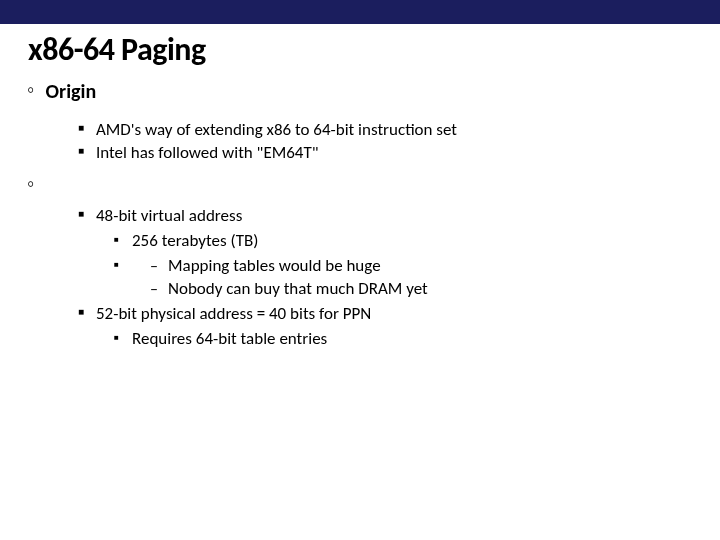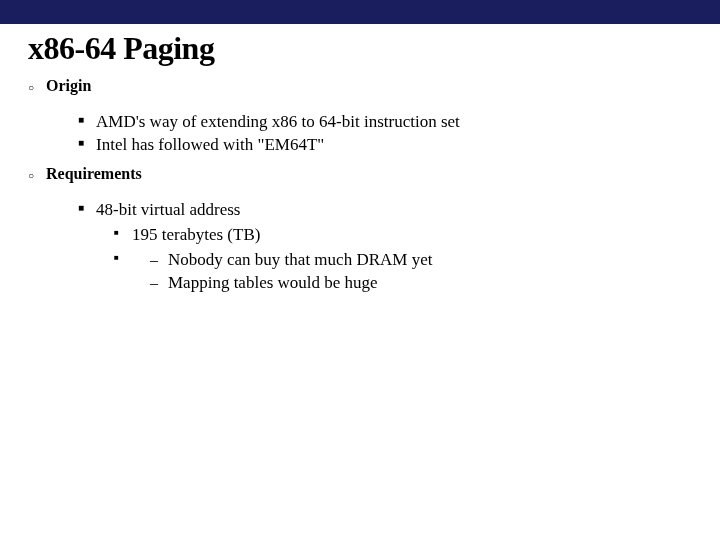--- a/index.html
+++ b/index.html
@@ -12,21 +12,20 @@
     color: #000;
     overflow: hidden;
   }
   .topbar {
     width: 100%;
     height: 24px;
     background: #1b1e5e;
   }
   .slide {
     padding: 6px 28px 0 28px;
-    font-family: Liberation Serif, serif;
   }
   .title {
     font-size: 32px;
     font-weight: 700;
     margin: 0 0 10px 0;
     letter-spacing: -0.5px;
   }
   .section {
     margin-bottom: 8px;
   }
@@ -34,21 +33,21 @@
     display: flex;
     align-items: flex-start;
   }
   .circ {
     font-size: 10px;
     margin-top: 6px;
     margin-right: 12px;
     line-height: 1;
   }
   .sec-label {
-    font-size: 16px;
+    font-size: 20px;
     font-weight: 700;
   }
   ul { list-style: none; margin: 0; padding: 0; }
 
   .l1 { margin: 16px 0 4px 50px; }
   .l1 > li {
     font-size: 17px;
     line-height: 1.35;
     position: relative;
     padding-left: 18px;
@@ -106,31 +105,36 @@
     </div>
     <ul class="l1">
       <li><span>AMD's way of extending x86 to 64-bit instruction set</span></li>
       <li><span>Intel has followed with "EM64T"</span></li>
     </ul>
   </div>
 
   <div class="section">
     <div class="sec-row">
       <span class="circ">○</span>
-      <span class="sec-label">Requirements</span>
     </div>
     <ul class="l1">
       <li>
         <span>48-bit virtual address</span>
         <ul class="l2">
-          <li><span>195 terabytes (TB)</span></li>
+          <li><span>256 terabytes (TB)</span></li>
           <li>
             <ul class="l3">
+              <li><span>Mapping tables would be huge</span></li>
               <li><span>Nobody can buy that much DRAM yet</span></li>
-              <li><span>Mapping tables would be huge</span></li>
             </ul>
           </li>
+        </ul>
+      </li>
+      <li>
+        <span>52-bit physical address = 40 bits for PPN</span>
+        <ul class="l2">
+          <li><span>Requires 64-bit table entries</span></li>
         </ul>
       </li>
     </ul>
   </div>
 
 </div>
 
 </body></html>

